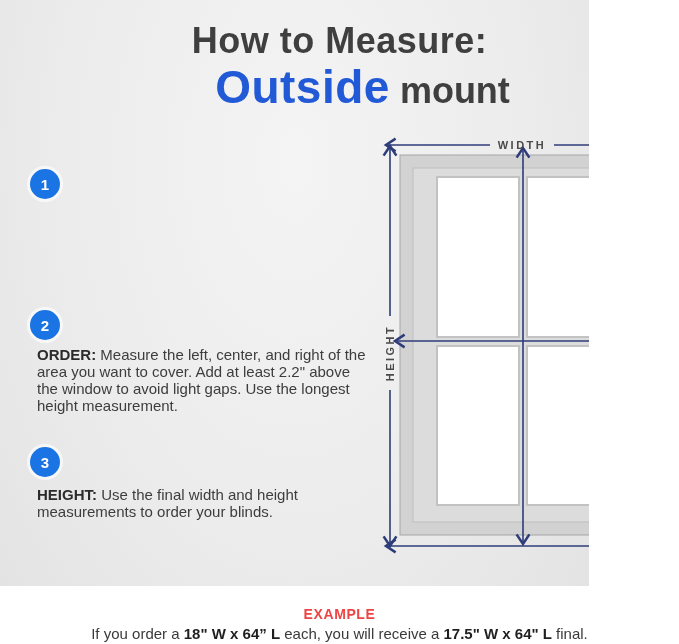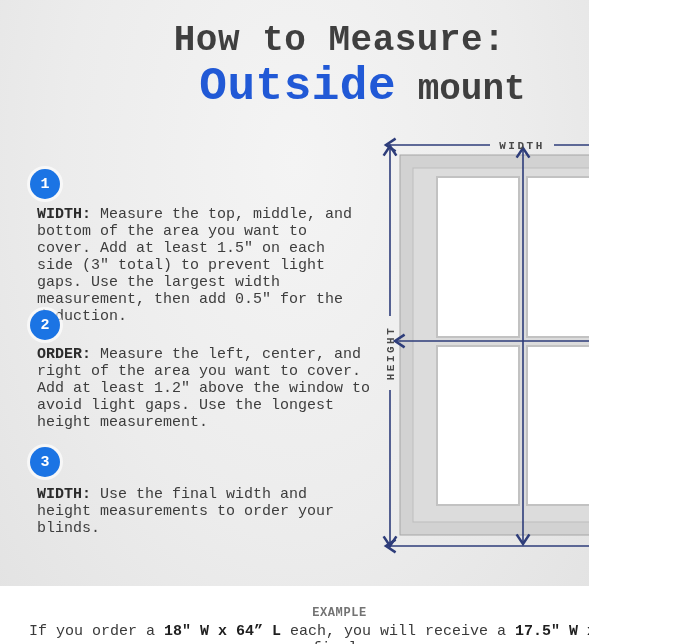--- a/index.html
+++ b/index.html
@@ -2,21 +2,20 @@
 <html><head>
 <meta charset="utf-8">
 <style>
   html,body{margin:0;padding:0;}
   body{font-family:"Liberation Sans", sans-serif;}
   .canvas{
     position:relative;
     width:589px;height:644px;
     overflow:hidden;
     background:radial-gradient(ellipse at 50% 25%, #f4f4f4 0%, #ececec 55%, #e2e2e2 100%);
-    font-family:Liberation Mono, monospace;
   }
   
   .title-wrap{
     position:absolute;top:22px;left:0;width:679px;
     text-align:center;line-height:1.08;
   }
   .title-line1{
     font-size:36px;font-weight:700;color:#3f3f3f;letter-spacing:.5px;
   }
   .title-line2{
@@ -41,59 +40,55 @@
   .step-label{font-weight:800;color:#2b2b2b;}
   
   .diagram{position:absolute;left:370px;top:118px;}
   
   .example{
     position:absolute;left:0;top:586px;width:679px;height:58px;
     background:#ffffff;text-align:center;
   }
   .example-heading{
     margin-top:20px;
-    font-size:12px;font-weight:800;color:#737373;letter-spacing:.6px;
+    font-size:14px;font-weight:800;color:#ef4444;letter-spacing:.6px;
   }
   .example-sentence{
     margin-top:3px;
     font-size:15px;color:#3a3a3a;
   }
   .example-sentence b{color:#1f1f1f;}
 </style>
 </head>
 <body>
 
 <div class="canvas">
 
   <div class="title-wrap">
     <div class="title-line1">How to Measure:</div>
     <div class="title-line2"><span class="title-highlight">Outside</span><span> mount</span></div>
   </div>
 
   <div class="step-circle" style="left:30px;top:169px;">
     <span>1</span>
   </div>
-  <div class="step-text" style="top:206px;width:330px;">
-    <span class="step-label">WIDTH:</span>
-    <span>Measure the top, middle, and bottom of the area you want to cover. Add at least 1.5" on each side (3" total) to prevent light gaps. Use the largest width measurement, then add 0.5" for the deduction.</span>
-  </div>
 
   <div class="step-circle" style="left:30px;top:310px;">
     <span>2</span>
   </div>
   <div class="step-text" style="top:346px;width:338px;">
     <span class="step-label">ORDER:</span>
-    <span>Measure the left, center, and right of the area you want to cover. Add at least 1.2" above the window to avoid light gaps. Use the longest height measurement.</span>
+    <span>Measure the left, center, and right of the area you want to cover. Add at least 2.2" above the window to avoid light gaps. Use the longest height measurement.</span>
   </div>
 
   <div class="step-circle" style="left:30px;top:447px;">
     <span>3</span>
   </div>
   <div class="step-text" style="top:486px;width:330px;">
-    <span class="step-label">WIDTH:</span>
+    <span class="step-label">HEIGHT:</span>
     <span>Use the final width and height measurements to order your blinds.</span>
   </div>
 
   <svg class="diagram" width="300" height="455" viewBox="0 0 300 455">
     <defs>
       <marker id="arrowEnd" markerWidth="10" markerHeight="10" refX="7" refY="5" orient="auto">
         <path d="M1,1 L7,5 L1,9" fill="none" stroke="#2e3d7a" stroke-width="1.6"></path>
       </marker>
       <marker id="arrowStart" markerWidth="10" markerHeight="10" refX="3" refY="5" orient="auto">
         <path d="M9,1 L3,5 L9,9" fill="none" stroke="#2e3d7a" stroke-width="1.6"></path>

